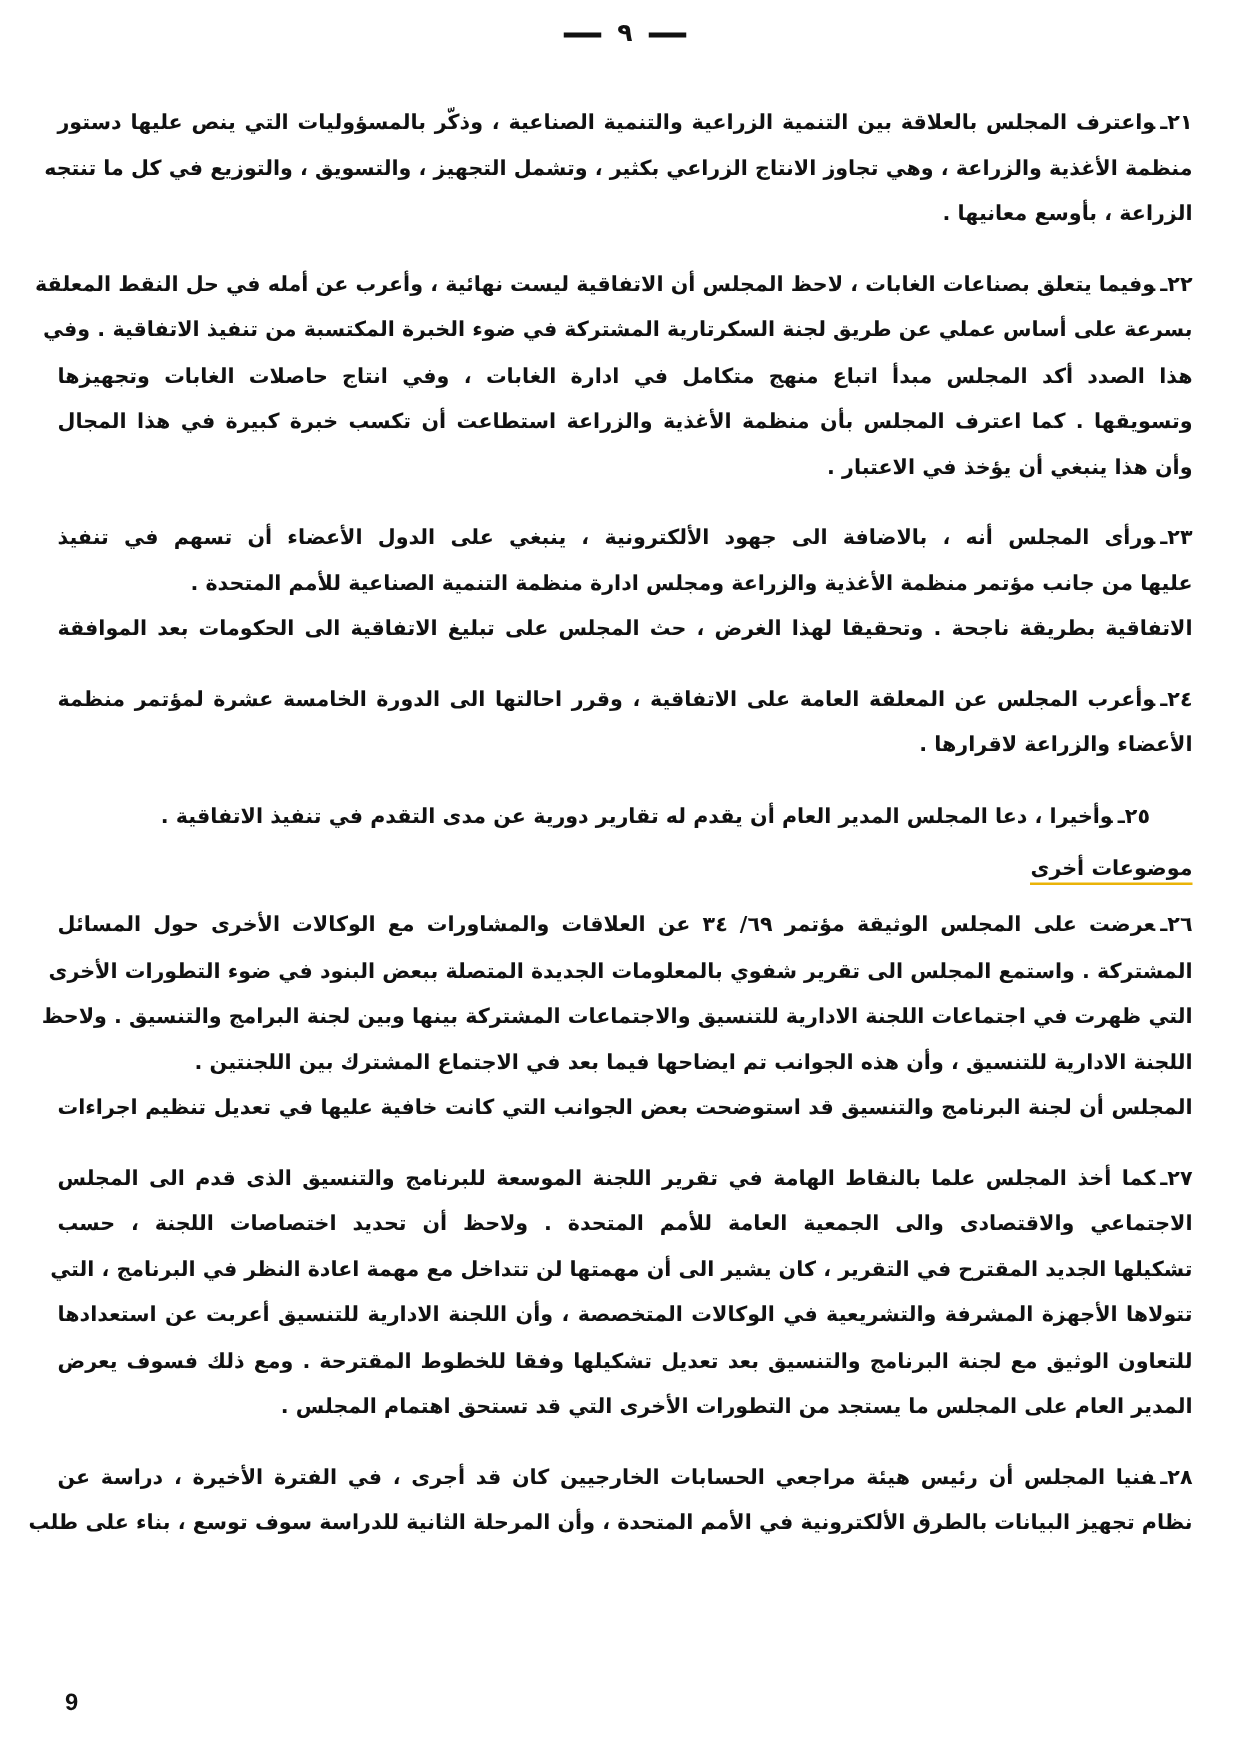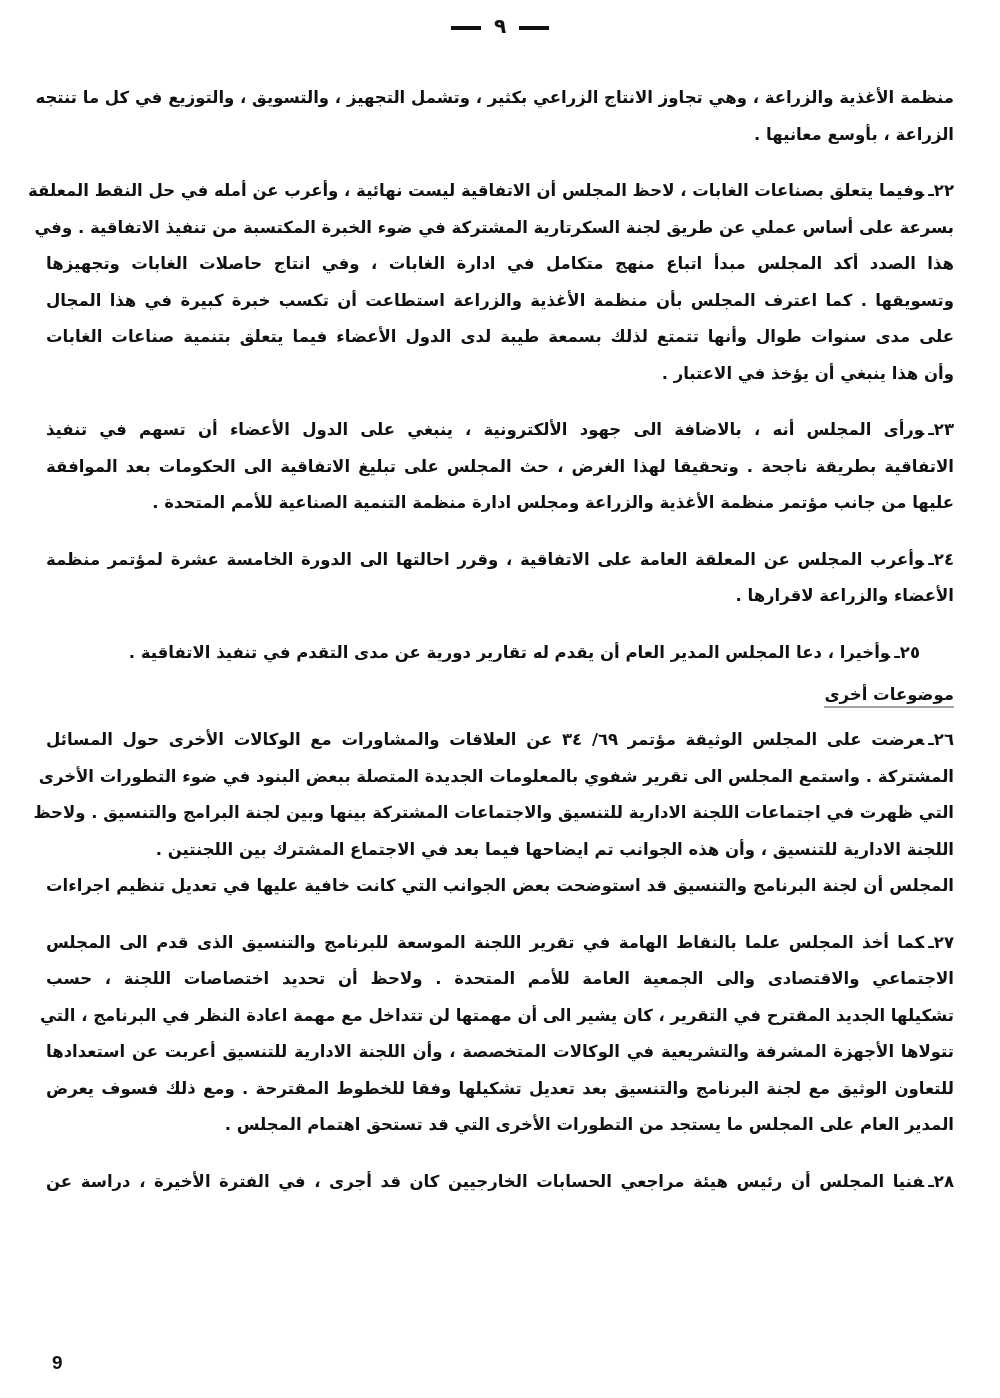--- a/index.html
+++ b/index.html
@@ -10,56 +10,56 @@
             font-size: 20px; font-weight: bold; }
   .header .dash { display: inline-block; width: 30px; height: 4px; background: #111;
                   vertical-align: middle; margin: 0 6px; }
   .content { position: absolute; left: 46px; right: 46px; top: 80px; direction: rtl; }
   .para { font-size: 16.5px; font-weight: bold; line-height: 36.5px; margin: 0 0 20px 0;
           text-align: justify; text-align-last: right; }
   .para .line { display: block; text-align: justify; text-align-last: justify; white-space: nowrap; }
   .para .line.last { text-align-last: right; }
   .num { margin-left: 4px; }
   .heading { font-size: 16.5px; font-weight: bold; margin: 6px 0 14px 0; padding-right: 0; }
-  .heading span { display: inline-block; border-bottom: 2px solid #a3a3a3; padding-bottom: 2px; }
+  .heading span { display: inline-block; border-bottom: 2px solid #eab308; padding-bottom: 2px; }
   .footer { position: absolute; left: 52px; top: 1352px; font-size: 19px; font-weight: bold;
             font-family: "Liberation Sans", sans-serif; }
   .p25 { margin-top: 20px; margin-bottom: 14px; }
 </style>
 </head>
 <body>
 
 <div class="page">
 
   <div class="header">
     <span class="dash"></span>
     <span>٩</span>
     <span class="dash"></span>
   </div>
 
   <div class="content">
 
     <div class="para">
+      <span class="line"><span class="num">٢١ـ</span><span>واعترف المجلس بالعلاقة بين التنمية الزراعية والتنمية الصناعية ، وذكّر بالمسؤوليات التي ينص عليها دستور</span></span>
       <span class="line">منظمة الأغذية والزراعة ، وهي تجاوز الانتاج الزراعي بكثير ، وتشمل التجهيز ، والتسويق ، والتوزيع في كل ما تنتجه</span>
       <span class="line last">الزراعة ، بأوسع معانيها .</span>
     </div>
 
     <div class="para">
       <span class="line"><span class="num">٢٢ـ</span><span>وفيما يتعلق بصناعات الغابات ، لاحظ المجلس أن الاتفاقية ليست نهائية ، وأعرب عن أمله في حل النقط المعلقة</span></span>
       <span class="line">بسرعة على أساس عملي عن طريق لجنة السكرتارية المشتركة في ضوء الخبرة المكتسبة من تنفيذ الاتفاقية .   وفي</span>
       <span class="line">هذا الصدد أكد المجلس مبدأ اتباع منهج متكامل في ادارة الغابات ، وفي انتاج حاصلات الغابات وتجهيزها</span>
       <span class="line">وتسويقها .  كما اعترف المجلس بأن منظمة الأغذية والزراعة استطاعت أن تكسب خبرة كبيرة في هذا المجال</span>
-      <span class="line">على مدى سنوات طوال وأنها تتمتع لذلك بسمعة طيبة لدى الدول الأعضاء فيما يتعلق بتنمية صناعات الغابات</span>
       <span class="line last">وأن هذا ينبغي أن يؤخذ في الاعتبار .</span>
     </div>
 
     <div class="para">
       <span class="line"><span class="num">٢٣ـ</span><span>ورأى المجلس أنه ، بالاضافة الى جهود الألكترونية ، ينبغي على الدول الأعضاء أن تسهم في تنفيذ</span></span>
+      <span class="line last">عليها من جانب مؤتمر منظمة الأغذية والزراعة ومجلس ادارة منظمة التنمية الصناعية للأمم المتحدة .</span>
       <span class="line">الاتفاقية بطريقة ناجحة .   وتحقيقا لهذا الغرض ، حث المجلس على تبليغ الاتفاقية الى الحكومات بعد الموافقة</span>
-      <span class="line last">عليها من جانب مؤتمر منظمة الأغذية والزراعة ومجلس ادارة منظمة التنمية الصناعية للأمم المتحدة .</span>
     </div>
 
     <div class="para">
       <span class="line"><span class="num">٢٤ـ</span><span>وأعرب المجلس عن المعلقة العامة على الاتفاقية ، وقرر احالتها الى الدورة الخامسة عشرة لمؤتمر منظمة</span></span>
       <span class="line last">الأعضاء والزراعة لاقرارها .</span>
     </div>
 
     <div class="para p25">
       <span class="line last" style="padding-right:34px"><span class="num">٢٥ـ</span><span>وأخيرا ، دعا المجلس المدير العام أن يقدم له تقارير دورية عن مدى التقدم في تنفيذ الاتفاقية .</span></span>
     </div>
@@ -80,19 +80,20 @@
       <span class="line"><span class="num">٢٧ـ</span><span>كما أخذ المجلس علما بالنقاط الهامة في تقرير اللجنة الموسعة للبرنامج والتنسيق الذى قدم الى المجلس</span></span>
       <span class="line">الاجتماعي والاقتصادى والى الجمعية العامة للأمم المتحدة .   ولاحظ أن تحديد اختصاصات اللجنة ، حسب</span>
       <span class="line">تشكيلها الجديد المقترح في التقرير ، كان يشير الى أن مهمتها لن تتداخل مع مهمة اعادة النظر في البرنامج ، التي</span>
       <span class="line">تتولاها الأجهزة المشرفة والتشريعية في الوكالات المتخصصة ، وأن اللجنة الادارية للتنسيق أعربت عن استعدادها</span>
       <span class="line">للتعاون الوثيق مع لجنة البرنامج والتنسيق بعد تعديل تشكيلها وفقا للخطوط المقترحة .   ومع ذلك فسوف يعرض</span>
       <span class="line last">المدير العام على المجلس ما يستجد من التطورات الأخرى التي قد تستحق اهتمام المجلس .</span>
     </div>
 
     <div class="para">
       <span class="line"><span class="num">٢٨ـ</span><span>فنيا المجلس أن رئيس هيئة مراجعي الحسابات الخارجيين كان قد أجرى ، في الفترة الأخيرة ، دراسة عن</span></span>
+      <span class="line">نظام تجهيز البيانات بالطرق الألكترونية في الأمم المتحدة ، وأن المرحلة الثانية للدراسة سوف توسع ، بناء على طلب</span>
     </div>
 
   </div>
 
   <div class="footer">9</div>
 
 </div>
 
 </body></html>

